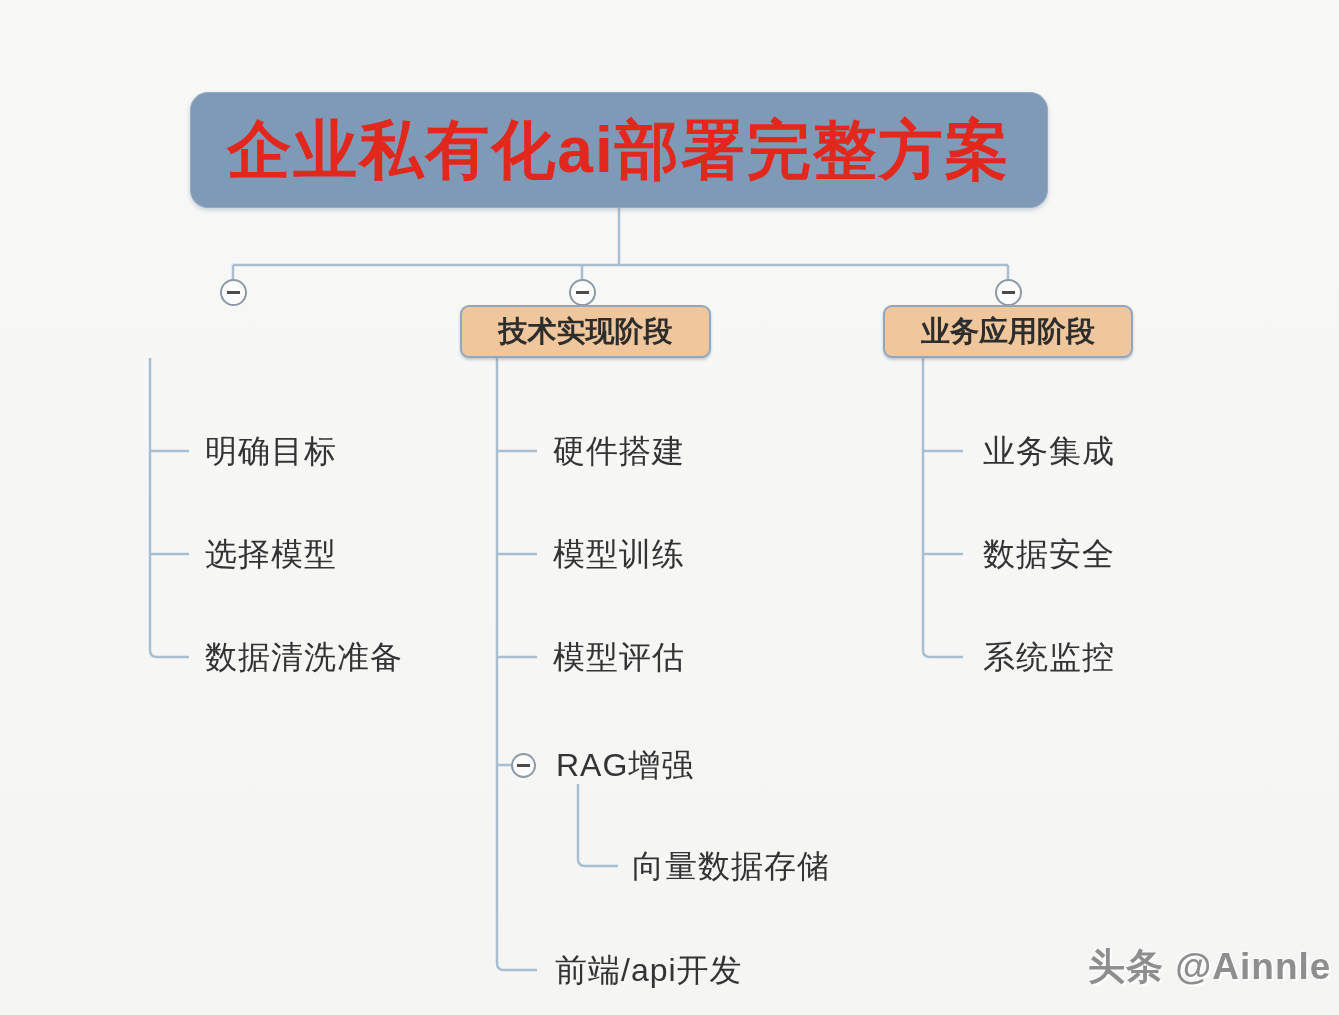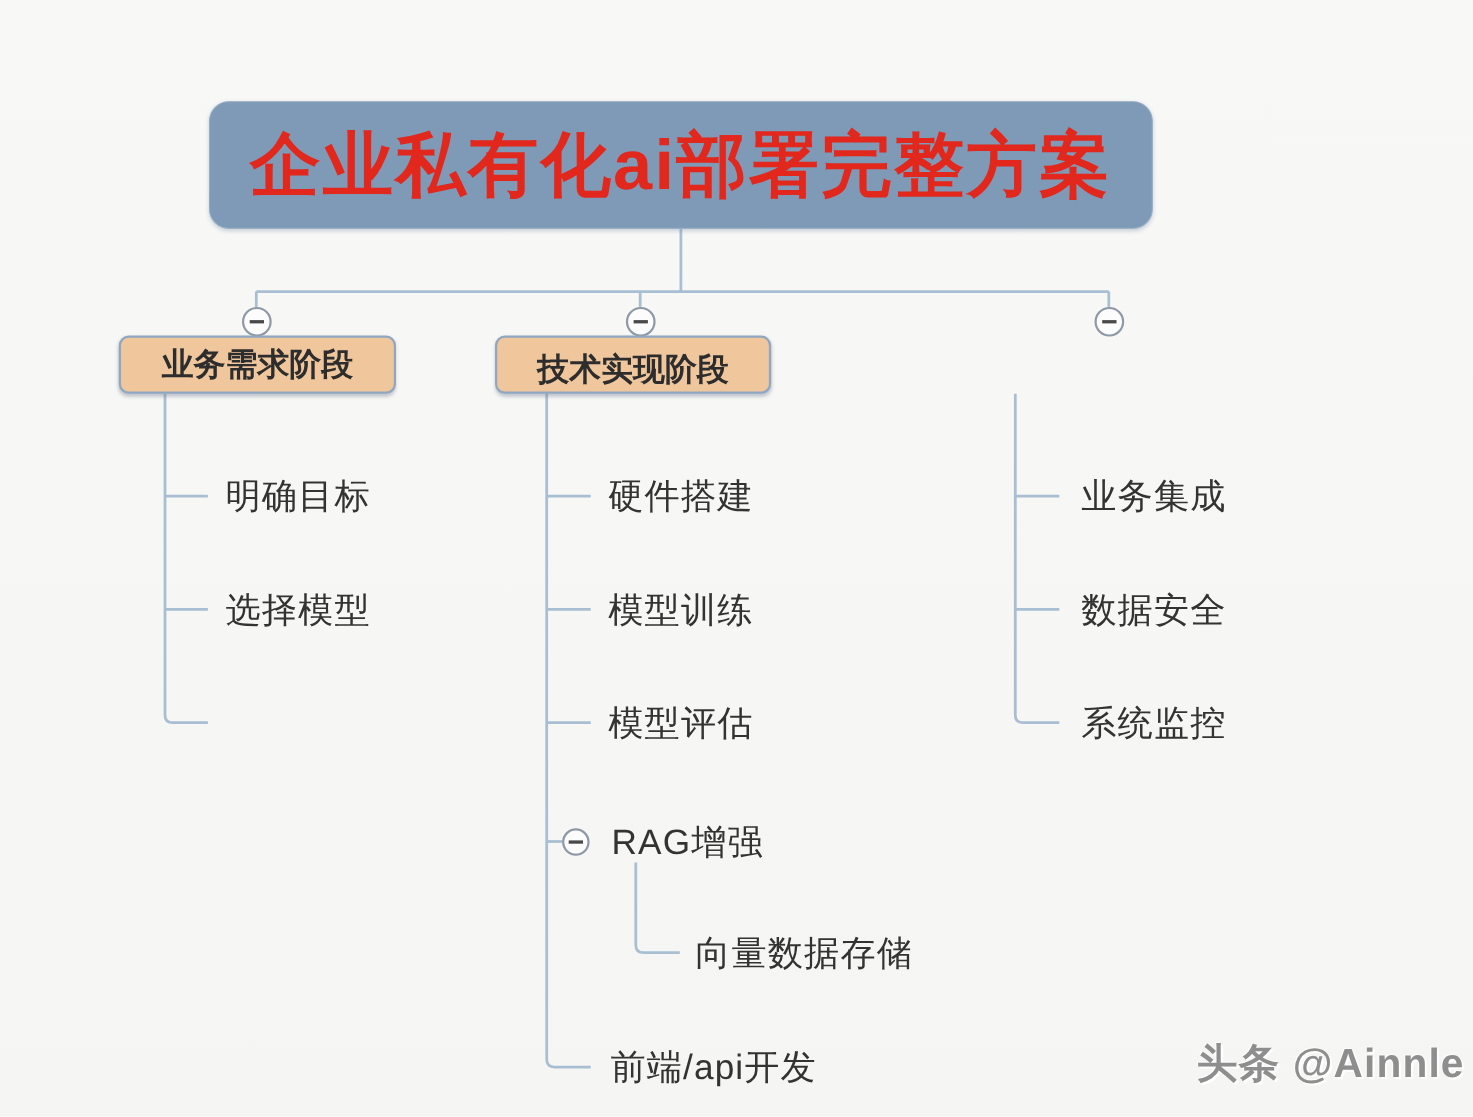--- a/index.html
+++ b/index.html
@@ -103,29 +103,30 @@
   <div class="toggle" style="left:220px; top:279px;">
     <div class="dash"></div>
   </div>
   <div class="toggle" style="left:569px; top:279px;">
     <div class="dash"></div>
   </div>
   <div class="toggle" style="left:995px; top:279px;">
     <div class="dash"></div>
   </div>
 
-  <div class="branch-box" style="left:108px; top:305px; width:252px;">
-    <span class="branch-label">业务需求阶段</span>
+  <div class="branch-box" style="left:460px; top:305px; width:251px;">
+    <span class="branch-label">技术实现阶段</span>
   </div>
-  <div class="branch-box" style="left:450px; top:305px; width:251px;align-items:flex-end;">
-    <span class="branch-label">技术实现阶段</span>
+  <div class="branch-box" style="left:883px; top:305px; width:250px;">
+    <span class="branch-label">业务应用阶段</span>
   </div>
 
   <div class="leaf" style="left:205px; top:431px;">明确目标</div>
   <div class="leaf" style="left:205px; top:534px;">选择模型</div>
+  <div class="leaf" style="left:205px; top:637px;">数据清洗准备</div>
 
   <div class="leaf" style="left:553px; top:431px;">硬件搭建</div>
   <div class="leaf" style="left:553px; top:534px;text-align:center;">模型训练</div>
   <div class="leaf" style="left:553px; top:637px;">模型评估</div>
 
   <div class="toggle small" style="left:511px; top:753px;">
     <div class="dash"></div>
   </div>
   <div class="leaf" style="left:556px; top:745px;">RAG增强</div>
   <div class="leaf" style="left:555px; top:950px;">前端/api开发</div>

